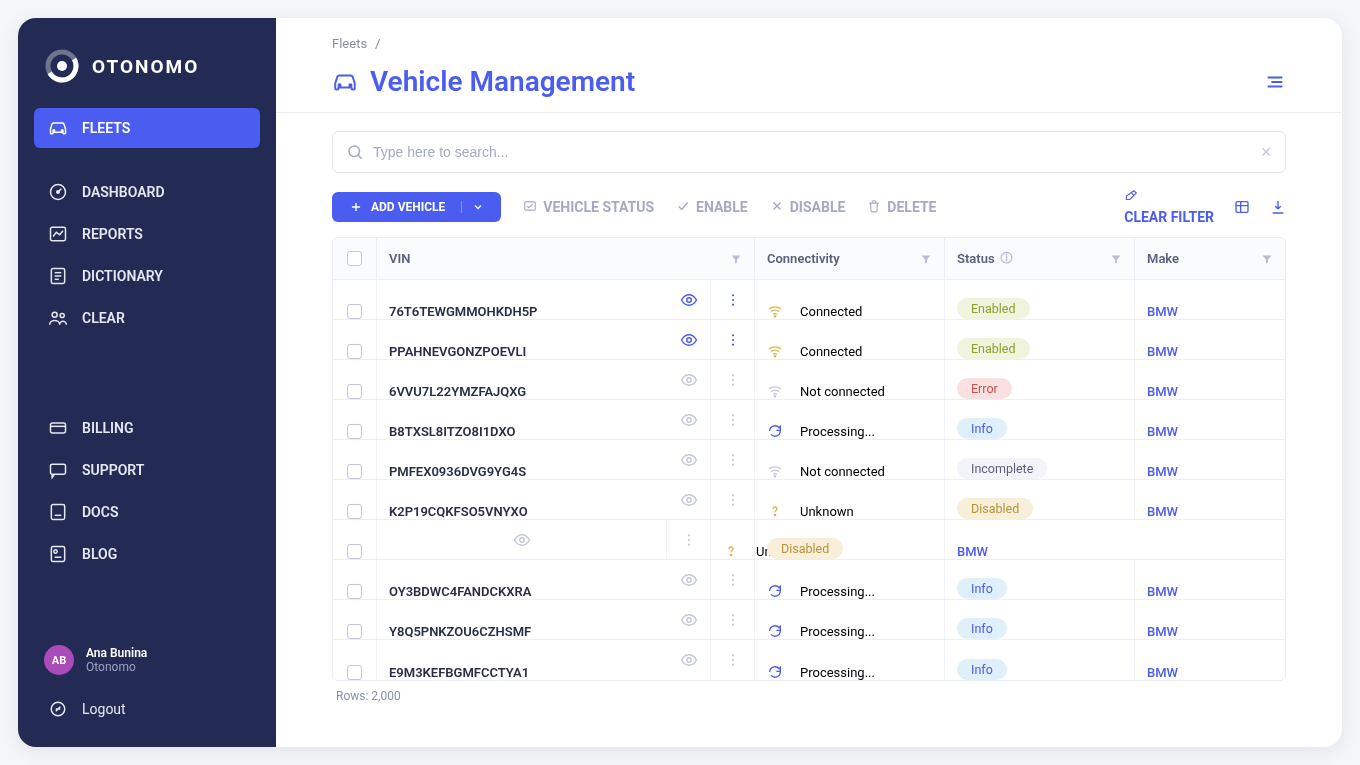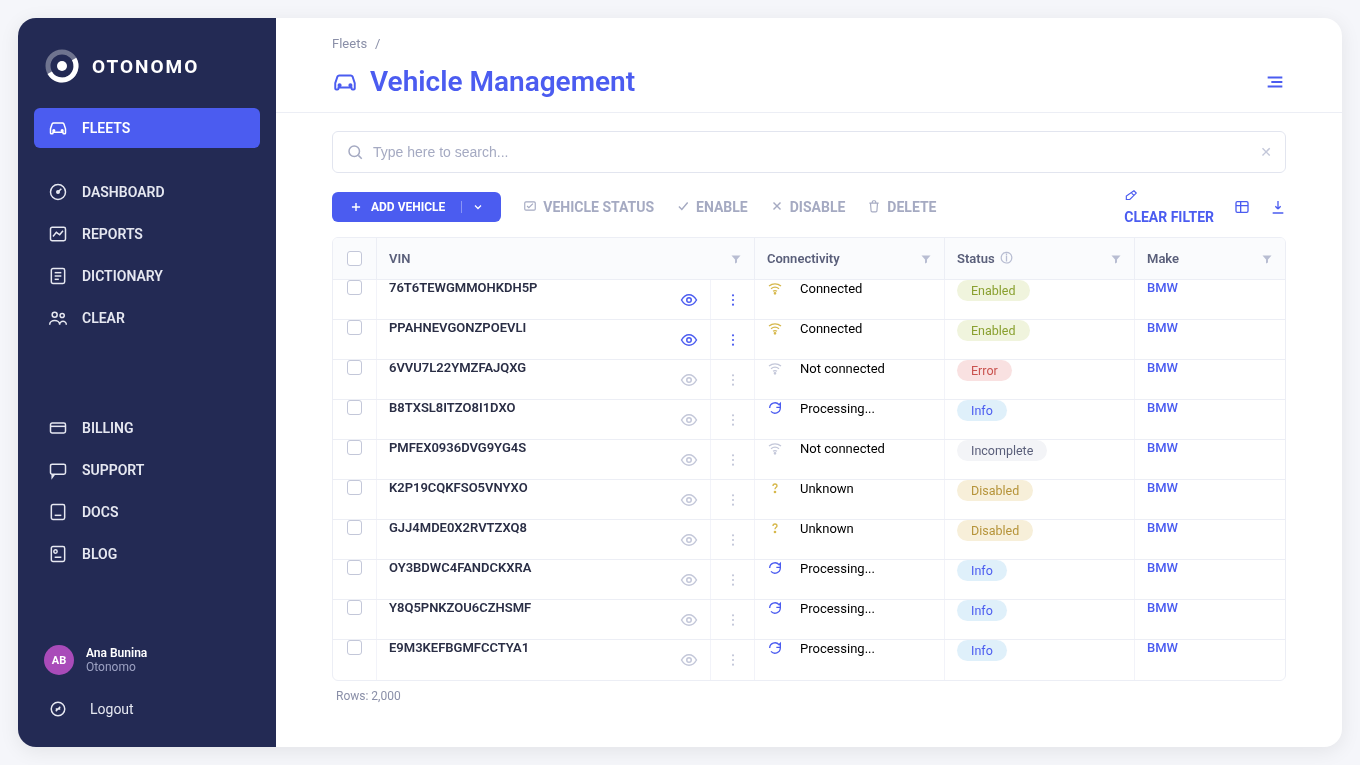--- a/index.html
+++ b/index.html
@@ -14,21 +14,21 @@
   .logo-text { font-size: 19px; font-weight: 700; letter-spacing: 2px; color: #fff; }
   .nav-group { display: flex; flex-direction: column; gap: 2px; }
   .nav-item { display: flex; align-items: center; gap: 14px; padding: 10px 14px; border-radius: 6px; font-size: 14px; font-weight: 600; color: #e6e8f1; cursor: pointer; }
   .nav-item.active { background: #4b5cf0; color: #fff; }
   .nav-icon { width: 20px; height: 20px; display: flex; align-items: center; justify-content: center; }
   .sidebar-spacer { flex: 1; }
   .user-block { display: flex; align-items: center; gap: 12px; padding: 14px 10px; }
   .avatar { width: 30px; height: 30px; border-radius: 50%; background: #a94bb9; display: flex; align-items: center; justify-content: center; font-size: 11px; font-weight: 700; }
   .user-name { font-size: 12px; font-weight: 600; }
   .user-org { font-size: 12px; color: #9da2c3; }
-  .logout { display: flex; align-items: center; gap: 22px; padding: 10px 14px; font-size: 14px; color: #e6e8f1; cursor: pointer; }
+  .logout { display: flex; align-items: center; gap: 14px; padding: 10px 14px; font-size: 14px; color: #e6e8f1; cursor: pointer; }
 
   
   .main { flex: 1; display: flex; flex-direction: column; overflow: hidden; }
   .header { padding: 18px 56px 14px 56px; border-bottom: 1px solid #eceef5; display: flex; flex-direction: column; gap: 14px; }
   .breadcrumb { font-size: 13px; color: #8a8fa8; display: flex; gap: 8px; }
   .title-row { display: flex; align-items: center; justify-content: space-between; }
   .title-left { display: flex; align-items: center; gap: 12px; }
   .title { font-size: 28px; font-weight: 600; color: #4b5cf0; }
   .page-icon { color: #4b5cf0; }
   .ham { color: #4b5cf0; cursor: pointer; }
@@ -53,21 +53,21 @@
   .table { border: 1px solid #eceef5; border-radius: 6px; overflow: hidden; }
   .thead, .trow { display: grid; grid-template-columns: 44px 1fr 44px 44px 190px 190px 150px; align-items: center; }
   .thead { background: #fafbfd; border-bottom: 1px solid #eceef5; font-size: 13px; font-weight: 600; color: #5a5f7a; height: 42px; }
   .th { padding: 0 12px; display: flex; align-items: center; gap: 6px; border-right: 1px solid #eceef5; height: 100%; }
   .th:last-child { border-right: none; }
   .th.check { justify-content: center; padding: 0; }
   .th .filter { margin-left: auto; color: #b8bdd2; cursor: pointer; }
   .th .info { color: #b8bdd2; font-size: 12px; }
   .trow { height: 40px; border-bottom: 1px solid #eceef5; font-size: 13px; }
   .trow:last-child { border-bottom: none; }
-  .td { padding: 0 12px; display: flex; align-items: flex-start; gap: 10px; border-right: 1px solid #f2f3f9; height: 100%; }
+  .td { padding: 0 12px; display: flex; align-items: flex-end; gap: 10px; border-right: 1px solid #f2f3f9; height: 100%; }
   .td.check { justify-content: center; padding: 0; }
   .td.noborder { border-right: none; }
   .td.make { color: #4b5cf0; font-weight: 500; border-right: none; }
   .vin { font-weight: 600; color: #2a2e45; }
   .row-actions { border-right: 1px solid #f2f3f9; display: flex; align-items: center; justify-content: center; color: #c3c7d9; cursor: pointer; height: 100%; }
   .row-actions.active { color: #4b5cf0; }
 
   .chk { width: 15px; height: 15px; border: 1.5px solid #c3c7d9; border-radius: 3px; cursor: pointer; background: #fff; }
 
   .conn { display: flex; align-items: center; gap: 17px; }
@@ -587,23 +587,20 @@
                 </div>
                 <div class="td">
                   <span class="pill disabled">Disabled</span>
                 </div>
                 <div class="td make">BMW</div>
               </div>
               <div class="trow">
                 <div class="td check">
                   <span class="chk"></span>
                 </div>
-                <div class="td noborder">
-                  <span class="vin">GJJ4MDE0X2RVTZXQ8</span>
-                </div>
                 <div class="row-actions">
                   <svg width="18" height="18" viewBox="0 0 24 24" fill="none" stroke="currentColor" stroke-width="2">
                     <path d="M2 12s4-7 10-7 10 7 10 7-4 7-10 7S2 12 2 12z"></path>
                     <circle cx="12" cy="12" r="3"></circle>
                   </svg>
                 </div>
                 <div class="row-actions">
                   <svg width="16" height="16" viewBox="0 0 24 24" fill="currentColor">
                     <circle cx="12" cy="5" r="1.6"></circle>
                     <circle cx="12" cy="12" r="1.6"></circle>

